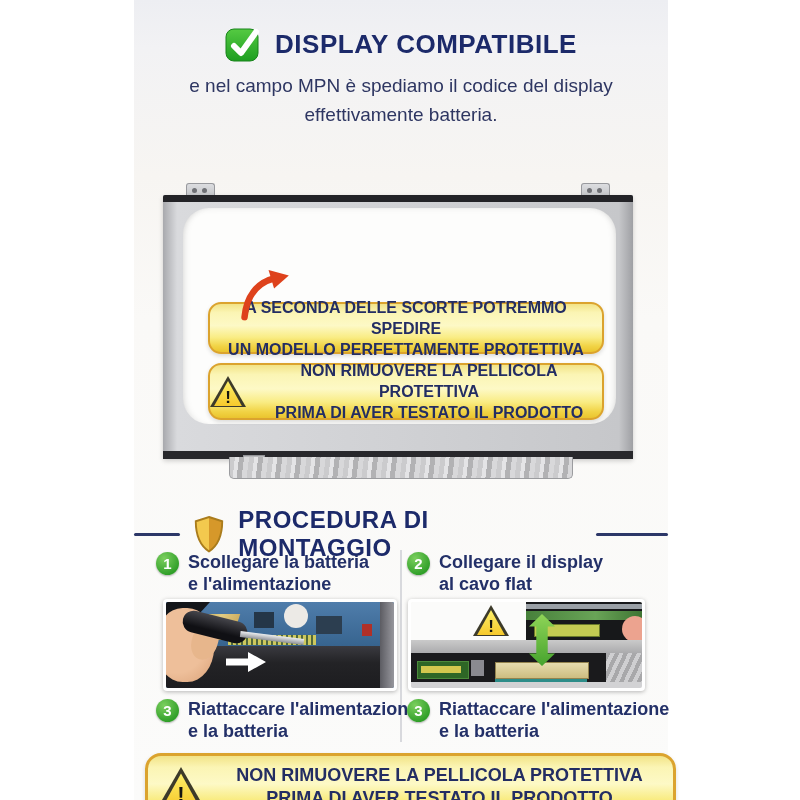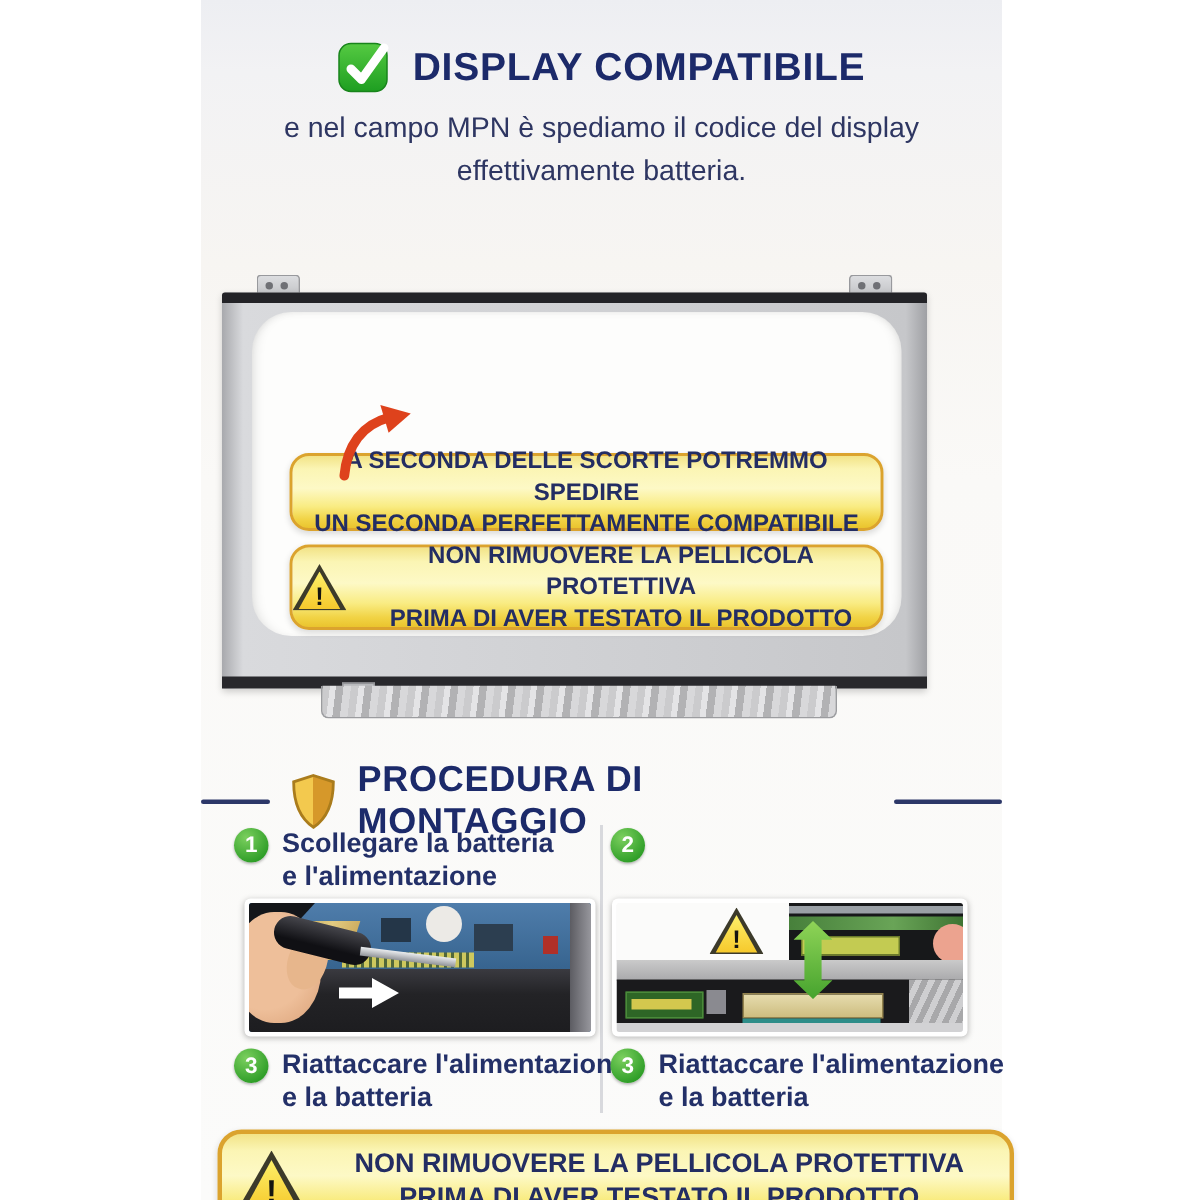--- a/index.html
+++ b/index.html
@@ -10,21 +10,21 @@
 
   
   .title-row{position:absolute;top:26px;left:0;width:100%;display:flex;align-items:center;justify-content:center;gap:14px;}
   .title-row h1{margin:0;font-size:26px;font-weight:bold;color:#1c2a6a;letter-spacing:.5px;}
   .check-icon svg{overflow:visible;display:block;}
   .desc{position:absolute;top:71px;left:0;width:100%;text-align:center;color:#2e3662;
         font-size:19px;line-height:29px;font-weight:500;}
   .desc span{display:block;}
 
   
-  .panel{position:absolute;left:14px;top:183px;width:470px;height:296px;}
+  .panel{position:absolute;left:29px;top:183px;width:470px;height:296px;}
   .hinge{position:absolute;top:0;width:27px;height:15px;background:linear-gradient(#dcdde0,#bfc0c3);
          border:1px solid #98999d;border-bottom:none;border-radius:3px 3px 0 0;}
   .hinge.left{left:23px;} .hinge.right{right:23px;}
   .hole{position:absolute;top:4px;width:5px;height:5px;border-radius:50%;background:#6f7075;}
   .hole.h1{left:5px;} .hole.h2{left:15px;}
   .panel-body{position:absolute;left:0;top:12px;width:470px;height:264px;border-radius:2px;
       background:linear-gradient(90deg,#a8a9ad 0%,#d9dadd 3%,#d0d1d4 50%,#c6c7ca 97%,#9fa0a4 100%);
       box-shadow:0 2px 5px rgba(0,0,0,.18);}
   .top-bar{position:absolute;top:0;left:0;right:0;height:7px;background:#232327;border-radius:2px 2px 0 0;}
   .screen{position:absolute;left:20px;right:17px;top:13px;bottom:35px;background:#fdfdfc;border-radius:26px;
@@ -165,21 +165,21 @@
         <div class="top-bar"></div>
         <div class="screen"></div>
         <div class="bottom-bar"></div>
       </div>
       <div class="notch"></div>
       <div class="foil"></div>
 
       <div class="ybox box1">
         <div class="lines">
           <span>A SECONDA DELLE SCORTE POTREMMO SPEDIRE</span>
-          <span>UN SECONDA PERFETTAMENTE COMPATIBILE</span>
+          <span>UN MODELLO PERFETTAMENTE PROTETTIVA</span>
         </div>
       </div>
       <div class="ybox box2">
         <div class="wtri tri-md">
           <div class="wtri-in"></div>
           <span class="wtri-mark">!</span>
         </div>
         <div class="lines">
           <span>NON RIMUOVERE LA PELLICOLA PROTETTIVA</span>
           <span>PRIMA DI AVER TESTATO IL PRODOTTO</span>
@@ -217,20 +217,24 @@
       <div class="step s1">
         <span class="num">1</span>
         <div class="step-text">
           <span>Scollegare la batteria</span>
           <span>e l'alimentazione</span>
         </div>
       </div>
 
       <div class="step s2">
         <span class="num">2</span>
+        <div class="step-text">
+          <span>Collegare il display</span>
+          <span>al cavo flat</span>
+        </div>
       </div>
 
       <div class="photo photo1">
         <div class="photo-inner p1">
           <div class="p1-pcb">
             <div class="p1-gold"></div>
             <div class="p1-sticker"></div>
             <div class="p1-chip1"></div>
             <div class="p1-chip2"></div>
             <div class="p1-red"></div>

